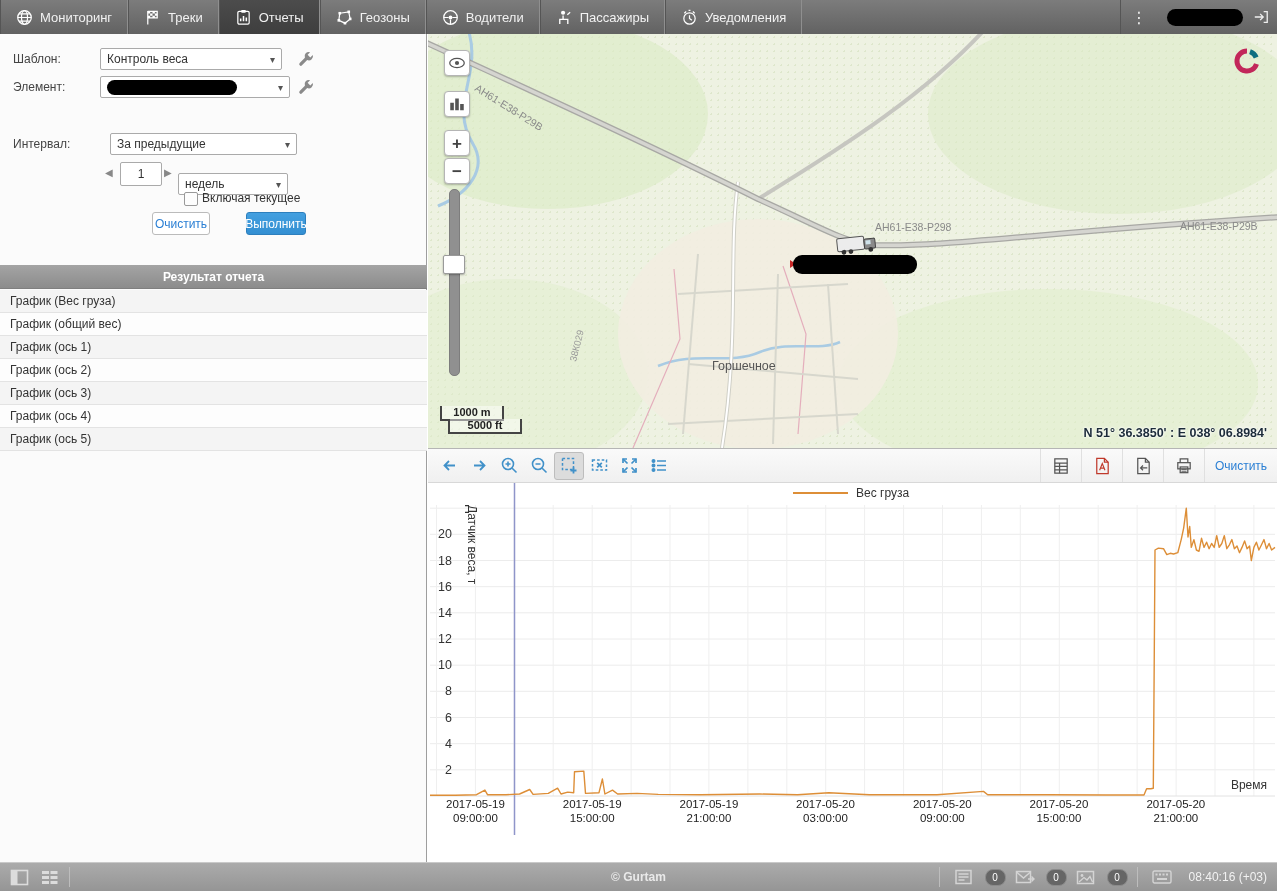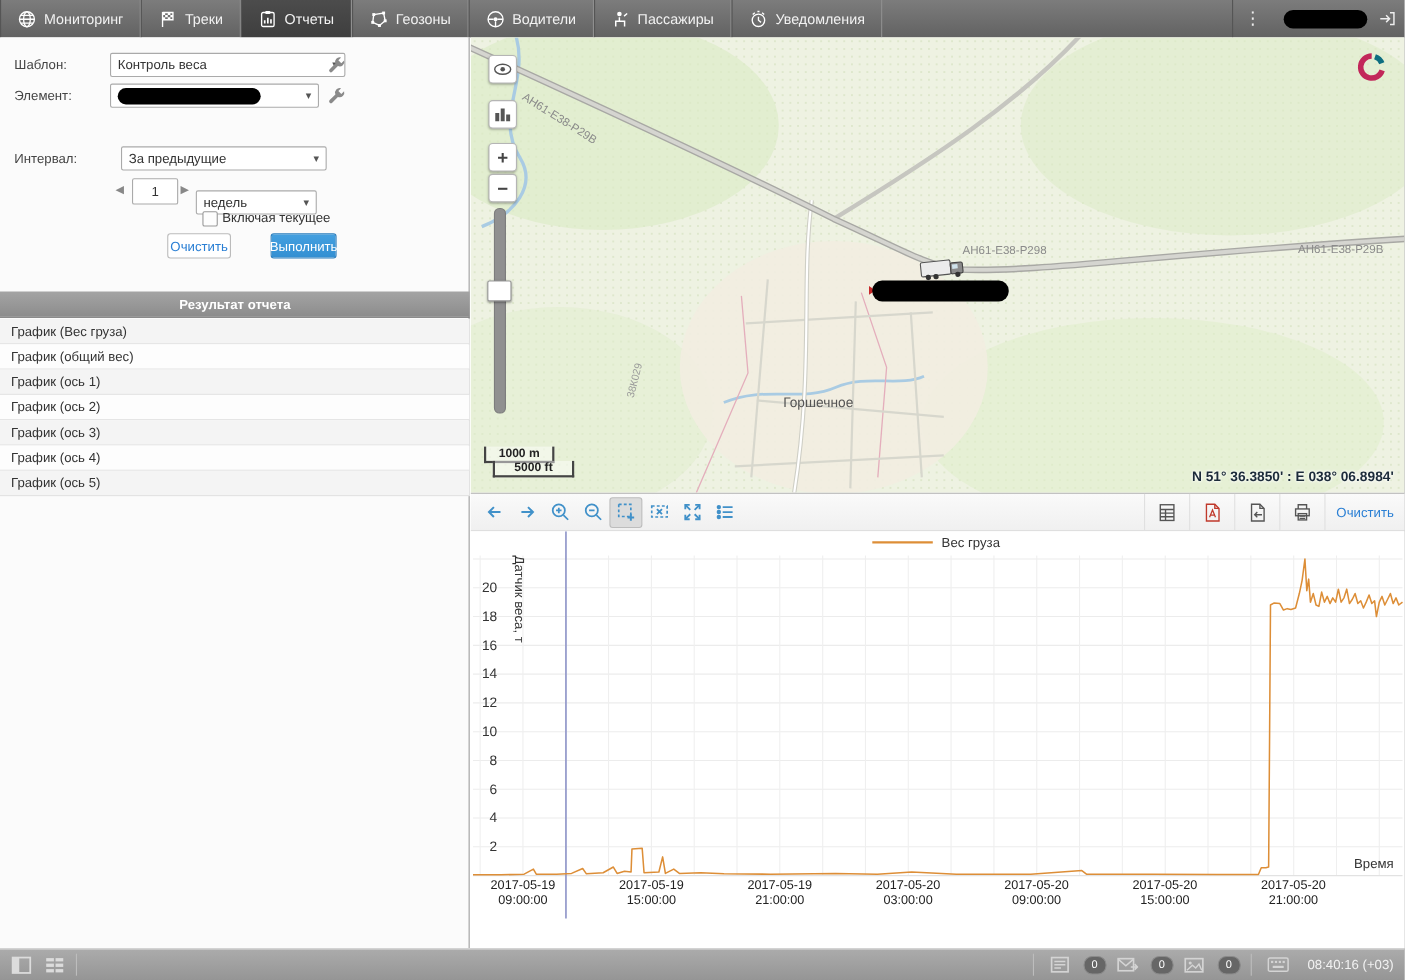--- a/index.html
+++ b/index.html
@@ -146,21 +146,21 @@
       <span id="user-pill" class="redacted-pill"></span>
       <svg width="16" height="16" viewBox="0 0 18 18" fill="none" stroke="#eee" stroke-width="1.5">
         <path d="M12,3 h4 v12 h-4"></path>
           <path d="M2,9 h9 M8,5.5 L11.5,9 L8,12.5"></path>
       </svg>
     </div>
   </div>
 
   <div id="left-panel" class="abs">
     <span class="form-label" style="left:13px;top:18px;">Шаблон:</span>
-    <div class="select" style="left:100px;top:14px;width:214px;">
+    <div class="select" style="left:100px;top:14px;width:182px;">
       <span class="select-text">Контроль веса</span>
       <span class="dd-arrow">▾</span>
     </div>
     <svg class="wrench-btn" style="left:297px;top:16px;" viewBox="0 0 18 18">
       <path d="M15.8,4.9 a4.2,4.2 0 0 1 -5.6,5.2 L5,15.3 a1.6,1.6 0 0 1 -2.3,-2.3 L7.9,7.8 a4.2,4.2 0 0 1 5.2,-5.6 L10.6,4.7 l2.7,2.7 z" fill="#8a8a8a"></path>
     </svg>
 
     <span class="form-label" style="left:13px;top:46px;">Элемент:</span>
     <div class="select" style="left:100px;top:42px;width:190px;">
       <span class="redacted-pill" style="width:130px;height:15px;"></span>
@@ -449,20 +449,21 @@
             <rect x="10.5" y="2" width="7" height="3"></rect>
             <rect x="2" y="7" width="7" height="3"></rect>
             <rect x="10.5" y="7" width="7" height="3"></rect>
             <rect x="2" y="12" width="7" height="3"></rect>
             <rect x="10.5" y="12" width="7" height="3"></rect>
           </g>
         </svg>
     </div>
     <div class="sb-sep"></div>
 
+    <div id="sb-copy">© Gurtam</div>
 
     <div id="sb-right">
       <div class="sb-sep"></div>
       <div class="sb-icon">
         <svg width="19" height="16" viewBox="0 0 19 16">
             <rect x="2" y="1.5" width="15" height="13" fill="none" stroke="#d4d4d4" stroke-width="1.5"></rect>
             <path d="M4.5,5 h10 M4.5,8 h10 M4.5,11 h6" stroke="#d4d4d4" stroke-width="1.4"></path>
           </svg>
       </div>
       <div class="sb-badge">0</div>

